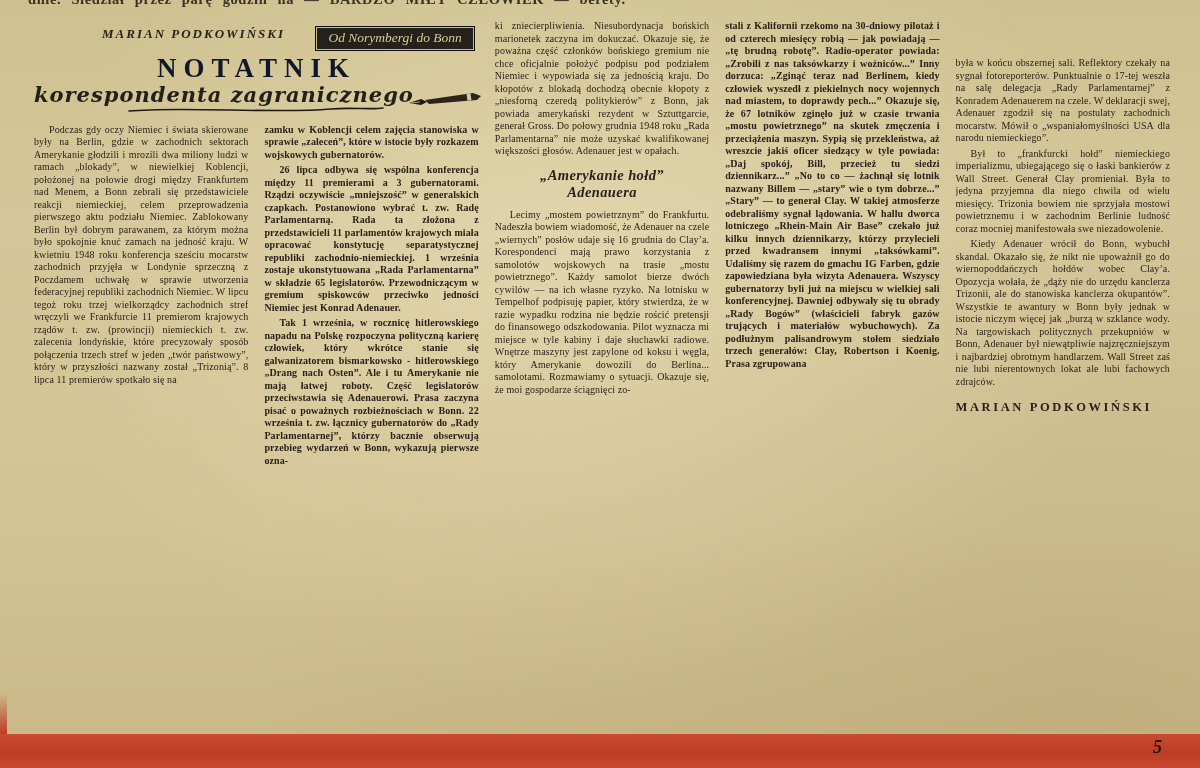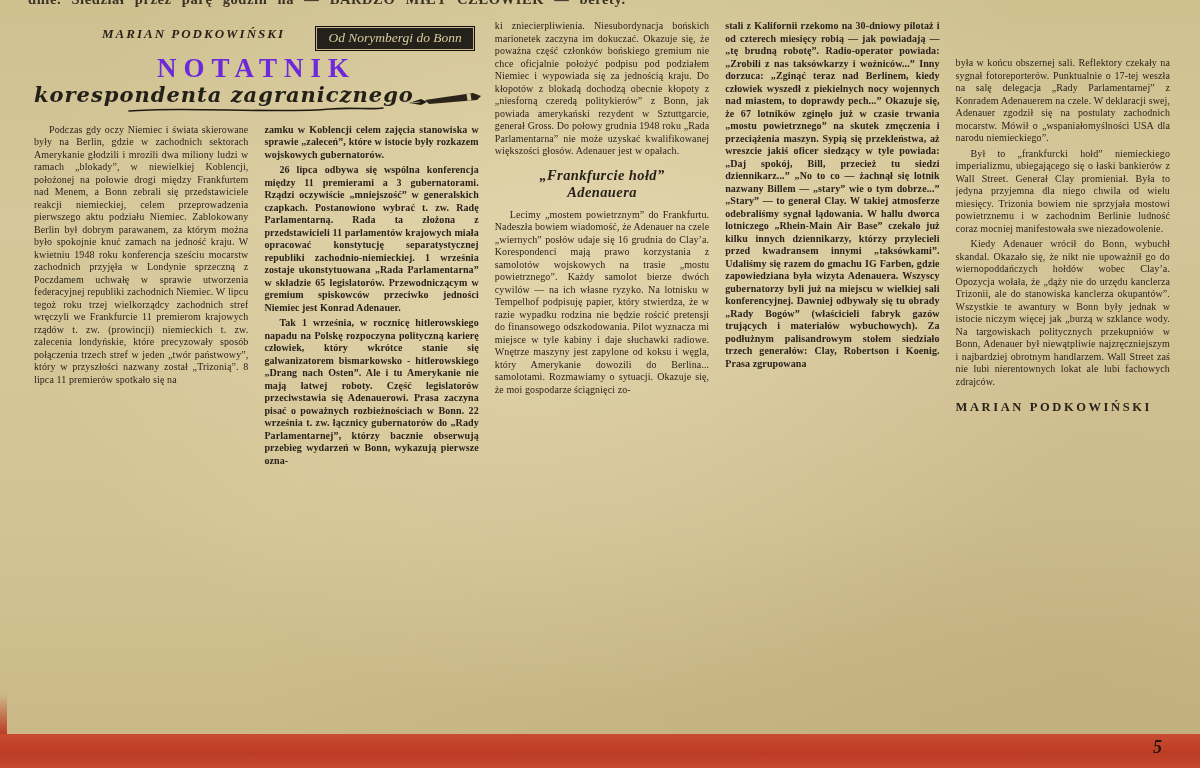--- a/index.html
+++ b/index.html
@@ -37,21 +37,21 @@
   .author-line { display:flex; align-items:flex-start; }
   .author { font-weight:bold; font-style:italic; font-size:13px; letter-spacing:2px; margin-left:68px; }
   .badge {
     margin-left:auto; margin-right:4px;
     background:#23211a; color:#d9cb9e;
     font-style:italic; font-size:13.5px; line-height:1;
     padding:4px 12px 5px;
     border:1px solid #120f0a;
     box-shadow:inset 0 0 0 1px #c8b98c;
   }
-  .title { text-align:center; font-weight:bold; font-size:27px; letter-spacing:7px; margin-top:2px; color:#6d28d9; }
+  .title { text-align:center; font-weight:bold; font-size:27px; letter-spacing:7px; margin-top:2px; color:#0f172a; }
   .subtitle-row { text-align:left; margin-top:-2px; position:relative; }
   .subtitle { font-style:italic; font-weight:bold; font-size:21px; letter-spacing:1px;
               font-family:"DejaVu Serif",serif; color:#23201a; }
   .flourish { display:block; margin:-2px auto 0; }
   .pen { position:absolute; right:-6px; bottom:2px; }
 
   .para { font-size:10px; line-height:1.25; text-align:justify; text-indent:15px;
           letter-spacing:.1px; margin-bottom:3px; }
   .para.noindent { text-indent:0; }
   .col-heading { text-align:center; font-weight:bold; font-style:italic; font-size:14.5px;
@@ -102,21 +102,21 @@
   <div class="col col-1">
       <p class="para">Podczas gdy oczy Niemiec i świata skierowane były na Berlin, gdzie w zachodnich sektorach Amerykanie głodzili i mrozili dwa miliony ludzi w ramach „blokady”, w niewielkiej Koblencji, położonej na połowie drogi między Frankfurtem nad Menem, a Bonn zebrali się przedstawiciele reakcji niemieckiej, celem przeprowadzenia pierwszego aktu podziału Niemiec. Zablokowany Berlin był dobrym parawanem, za którym można było spokojnie knuć zamach na jedność kraju. W kwietniu 1948 roku konferencja sześciu mocarstw zachodnich przyjęła w Londynie sprzeczną z Poczdamem uchwałę w sprawie utworzenia federacyjnej republiki zachodnich Niemiec. W lipcu tegoż roku trzej wielkorządcy zachodnich stref wręczyli we Frankfurcie 11 premierom krajowych rządów t. zw. (prowincji) niemieckich t. zw. zalecenia londyńskie, które precyzowały sposób połączenia trzech stref w jeden „twór państwowy”, który w przyszłości nazwany został „Trizonią”. 8 lipca 11 premierów spotkało się na</p>
     </div>
   <div class="col col-2">
       <p class="para noindent">zamku w Koblencji celem zajęcia stanowiska w sprawie „zaleceń”, które w istocie były rozkazem wojskowych gubernatorów.</p>
       <p class="para">26 lipca odbywa się wspólna konferencja między 11 premierami a 3 gubernatorami. Rządzi oczywiście „mniejszość” w generalskich czapkach. Postanowiono wybrać t. zw. Radę Parlamentarną. Rada ta złożona z przedstawicieli 11 parlamentów krajowych miała opracować konstytucję separatystycznej republiki zachodnio-niemieckiej. 1 września zostaje ukonstytuowana „Rada Parlamentarna” w składzie 65 legislatorów. Przewodniczącym w gremium spiskowców przeciwko jedności Niemiec jest Konrad Adenauer.</p>
       <p class="para">Tak 1 września, w rocznicę hitlerowskiego napadu na Polskę rozpoczyna polityczną karierę człowiek, który wkrótce stanie się galwanizatorem bismarkowsko - hitlerowskiego „Drang nach Osten”. Ale i tu Amerykanie nie mają łatwej roboty. Część legislatorów przeciwstawia się Adenauerowi. Prasa zaczyna pisać o poważnych rozbieżnościach w Bonn. 22 września t. zw. łącznicy gubernatorów do „Rady Parlamentarnej”, którzy bacznie obserwują przebieg wydarzeń w Bonn, wykazują pierwsze ozna-</p>
     </div>
   <div class="col col-3">
       <p class="para noindent">ki zniecierpliwienia. Niesubordynacja bońskich marionetek zaczyna im dokuczać. Okazuje się, że poważna część członków bońskiego gremium nie chce oficjalnie położyć podpisu pod podziałem Niemiec i wypowiada się za jednością kraju. Do kłopotów z blokadą dochodzą obecnie kłopoty z „niesforną czeredą politykierów” z Bonn, jak powiada amerykański rezydent w Sztuttgarcie, generał Gross. Do połowy grudnia 1948 roku „Rada Parlamentarna” nie może uzyskać kwalifikowanej większości głosów. Adenauer jest w opałach.</p>
-      <p class="col-heading">„Frankfurcie hołd”
+      <p class="col-heading">„Amerykanie hołd”
 Adenauera</p>
       <p class="para">Lecimy „mostem powietrznym” do Frankfurtu. Nadeszła bowiem wiadomość, że Adenauer na czele „wiernych” posłów udaje się 16 grudnia do Clay’a. Korespondenci mają prawo korzystania z samolotów wojskowych na trasie „mostu powietrznego”. Każdy samolot bierze dwóch cywilów — na ich własne ryzyko. Na lotnisku w Tempelhof podpisuję papier, który stwierdza, że w razie wypadku rodzina nie będzie rościć pretensji do finansowego odszkodowania. Pilot wyznacza mi miejsce w tyle kabiny i daje słuchawki radiowe. Wnętrze maszyny jest zapylone od koksu i węgla, który Amerykanie dowozili do Berlina... samolotami. Rozmawiamy o sytuacji. Okazuje się, że moi gospodarze ściągnięci zo-</p>
     </div>
   <div class="col col-4">
       <p class="para noindent">stali z Kalifornii rzekomo na 30-dniowy pilotaż i od czterech miesięcy robią — jak powiadają — „tę brudną robotę”. Radio-operator powiada: „Zrobili z nas taksówkarzy i woźniców...” Inny dorzuca: „Zginąć teraz nad Berlinem, kiedy człowiek wyszedł z piekielnych nocy wojennych nad miastem, to doprawdy pech...” Okazuje się, że 67 lotników zginęło już w czasie trwania „mostu powietrznego” na skutek zmęczenia i przeciążenia maszyn. Sypią się przekleństwa, aż wreszcie jakiś oficer siedzący w tyle powiada: „Daj spokój, Bill, przecież tu siedzi dziennikarz...” „No to co — żachnął się lotnik nazwany Billem — „stary” wie o tym dobrze...” „Stary” — to generał Clay. W takiej atmosferze odebraliśmy sygnał lądowania. W hallu dworca lotniczego „Rhein-Main Air Base” czekało już kilku innych dziennikarzy, którzy przylecieli przed kwadransem innymi „taksówkami”. Udaliśmy się razem do gmachu IG Farben, gdzie zapowiedziana była wizyta Adenauera. Wszyscy gubernatorzy byli już na miejscu w wielkiej sali konferencyjnej. Dawniej odbywały się tu obrady „Rady Bogów” (właścicieli fabryk gazów trujących i materiałów wybuchowych). Za podłużnym palisandrowym stołem siedziało trzech generałów: Clay, Robertson i Koenig. Prasa zgrupowana</p>
     </div>
   <div class="col col-5">
       <p class="para noindent">była w końcu obszernej sali. Reflektory czekały na sygnał fotoreporterów. Punktualnie o 17-tej weszła na salę delegacja „Rady Parlamentarnej” z Konradem Adenauerem na czele. W deklaracji swej, Adenauer zgodził się na postulaty zachodnich mocarstw. Mówił o „wspaniałomyślności USA dla narodu niemieckiego”.</p>
       <p class="para">Był to „frankfurcki hołd” niemieckiego imperializmu, ubiegającego się o łaski bankierów z Wall Street. Generał Clay promieniał. Była to jedyna przyjemna dla niego chwila od wielu miesięcy. Trizonia bowiem nie sprzyjała mostowi powietrznemu i w zachodnim Berlinie ludność coraz mocniej manifestowała swe niezadowolenie.</p>
       <p class="para">Kiedy Adenauer wrócił do Bonn, wybuchł skandal. Okazało się, że nikt nie upoważnił go do wiernopoddańczych hołdów wobec Clay’a. Opozycja wołała, że „dąży nie do urzędu kanclerza Trizonii, ale do stanowiska kanclerza okupantów”. Wszystkie te awantury w Bonn były jednak w istocie niczym więcej jak „burzą w szklance wody. Na targowiskach politycznych przekupniów w Bonn, Adenauer był niewątpliwie najzręczniejszym i najbardziej obrotnym handlarzem. Wall Street zaś nie lubi nierentownych lokat ale lubi fachowych zdrajców.</p>

